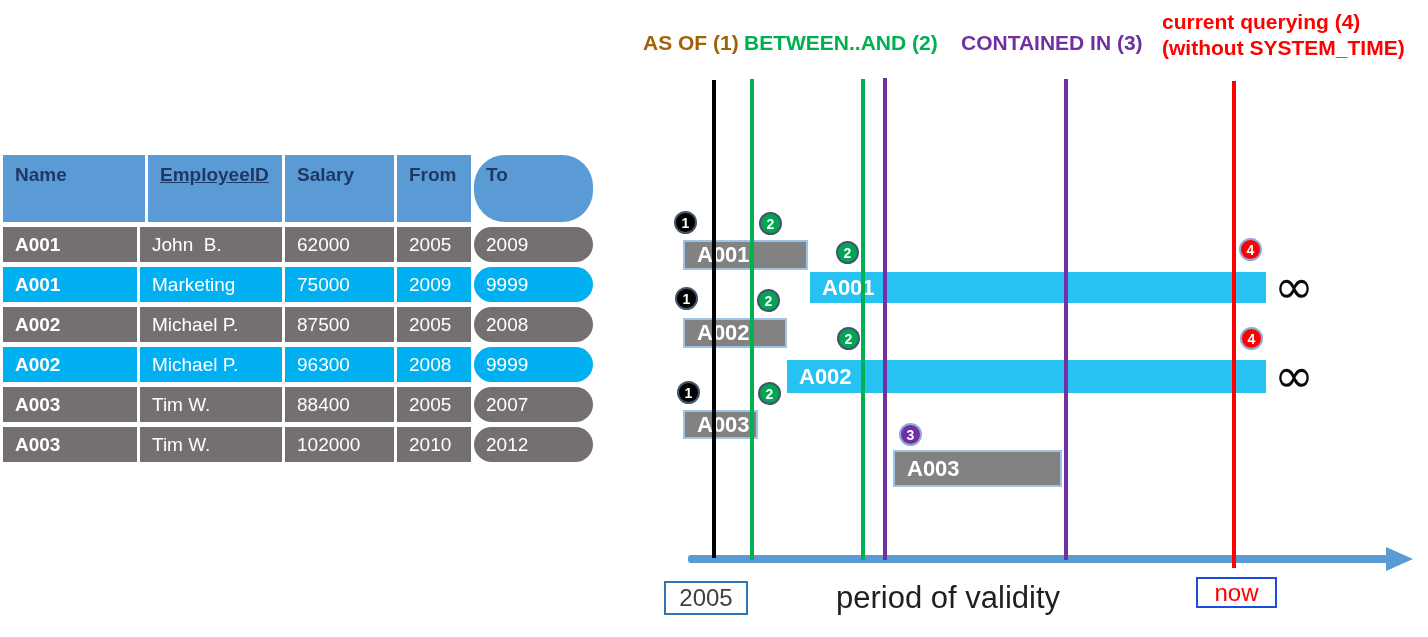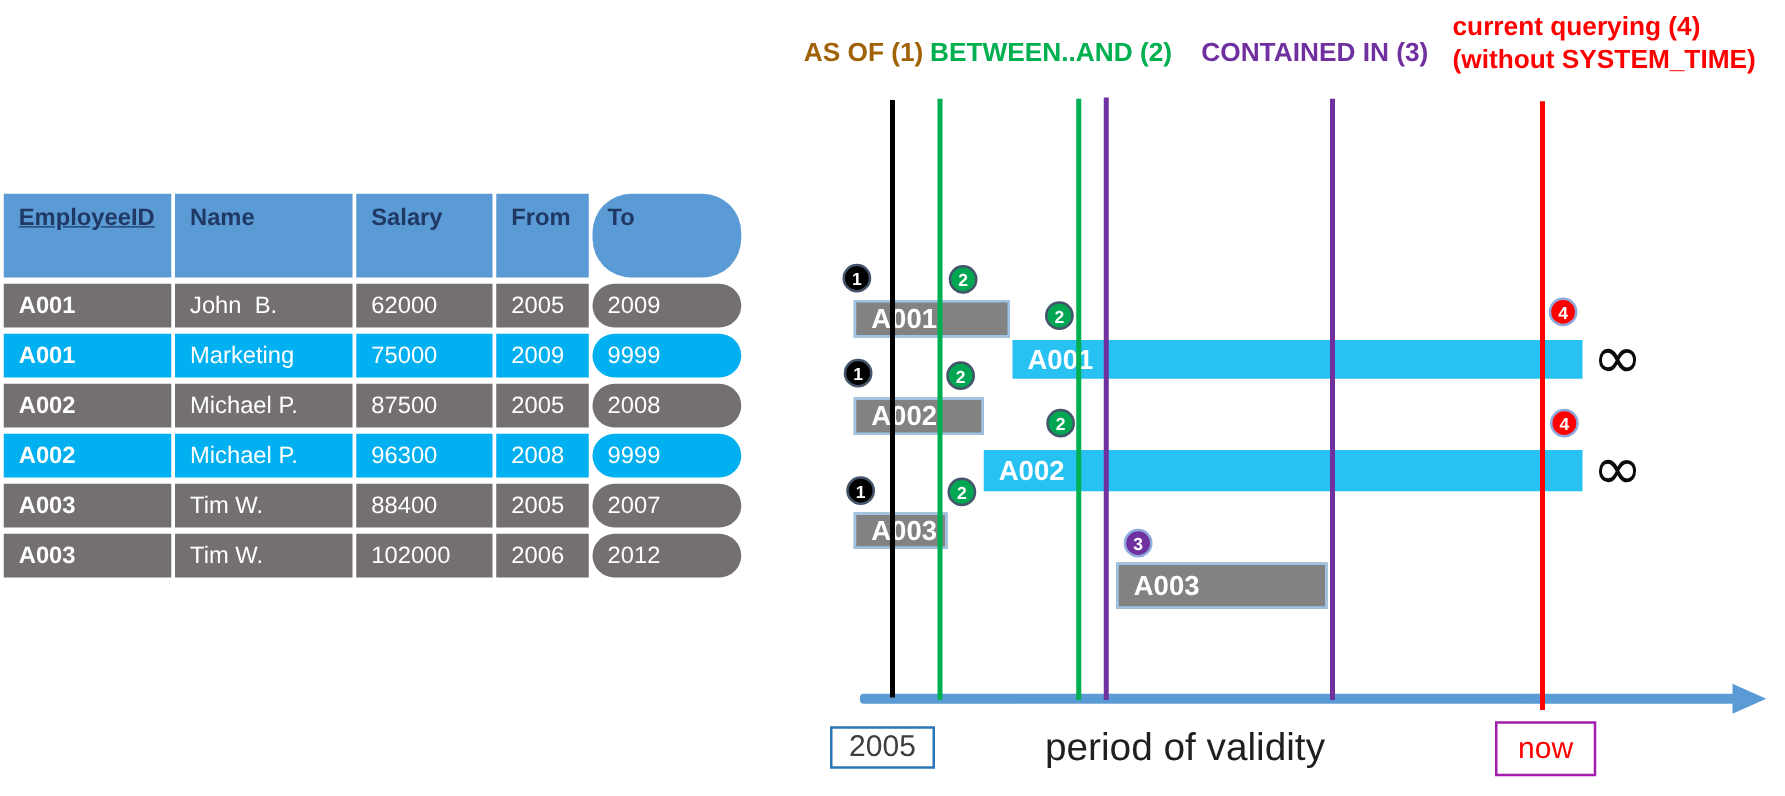--- a/index.html
+++ b/index.html
@@ -37,40 +37,40 @@
   .badge.green{background:#00a651;border:2px solid #44546a;}
   .badge.purple{background:#7030a0;border:2px solid #8faadc;}
   .badge.red{background:#fe0000;border:2px solid #8faadc;}
   .infinity{position:absolute;font-size:48px;color:#0a0a0a;z-index:3;font-family:"DejaVu Sans",sans-serif;line-height:1;}
   
   #axis-bar{position:absolute;left:688px;top:555px;width:700px;height:8px;background:#5b9bd5;border-radius:3px;z-index:1;}
   #axis-arrowhead{position:absolute;left:1386px;top:547px;width:0;height:0;
       border-top:12px solid transparent;border-bottom:12px solid transparent;border-left:27px solid #5b9bd5;z-index:1;}
   .axis-box{position:absolute;box-sizing:border-box;display:flex;align-items:center;justify-content:center;font-size:24px;background:#fff;}
   #axis-start-box{left:664px;top:581px;width:84px;height:34px;border:2px solid #2e75b6;color:#3f3f3f;}
-  #axis-end-box{left:1196px;top:577px;width:81px;height:44px;border:2px solid #a21caf;color:#ff0000;}
+  #axis-end-box{left:1196px;top:577px;width:81px;height:31px;border:2px solid #1d4ed8;color:#ff0000;}
   #axis-title{position:absolute;left:836px;top:580px;font-size:31px;color:#1f1f1f;white-space:nowrap;}
 </style>
 </head>
 <body>
 
 <div id="stage">
 
   <div class="legend-item" style="left:627px;top:31px;color:#a16207;margin-left:16px;">AS OF (1)</div>
   <div class="legend-item" style="left:744px;top:31px;color:#00b050;">BETWEEN..AND (2)</div>
   <div class="legend-item" style="left:961px;top:31px;color:#7030a0;">CONTAINED IN (3)</div>
   <div class="legend-item legend-two-line" style="left:1162px;top:9px;color:#ff0000;">
     <div>current querying (4)</div>
     <div>(without SYSTEM_TIME)</div>
   </div>
 
   <div id="employee-table">
       <div class="trow head">
+        <div class="cell c1"><span class="hdr-text">Name</span></div>
         <div class="cell c0"><span class="hdr-text">EmployeeID</span></div>
-        <div class="cell c1"><span class="hdr-text">Name</span></div>
         <div class="cell c2"><span class="hdr-text">Salary</span></div>
         <div class="cell c3"><span class="hdr-text">From</span></div>
         <div class="cell c4"><span class="hdr-text">To</span></div>
       </div>
       <div class="trow body">
         <div class="cell c0 gray idcol">A001</div>
         <div class="cell c1 gray">John  B.</div>
         <div class="cell c2 gray">62000</div>
         <div class="cell c3 gray">2005</div>
         <div class="cell c4 gray">2009</div>
@@ -100,21 +100,21 @@
         <div class="cell c0 gray idcol">A003</div>
         <div class="cell c1 gray">Tim W.</div>
         <div class="cell c2 gray">88400</div>
         <div class="cell c3 gray">2005</div>
         <div class="cell c4 gray">2007</div>
       </div>
       <div class="trow body">
         <div class="cell c0 gray idcol">A003</div>
         <div class="cell c1 gray">Tim W.</div>
         <div class="cell c2 gray">102000</div>
-        <div class="cell c3 gray">2006</div>
+        <div class="cell c3 gray">2010</div>
         <div class="cell c4 gray">2012</div>
       </div>
     </div>
 
   <div id="diagram-layer">
       <div class="bar gray" style="left: 683px; top: 240px; width: 125px; height: 30px;">
         <span>A001</span>
       </div>
       <div class="bar cyan" style="left: 810px; top: 272px; width: 456px; height: 31px;">
         <span>A001</span>

